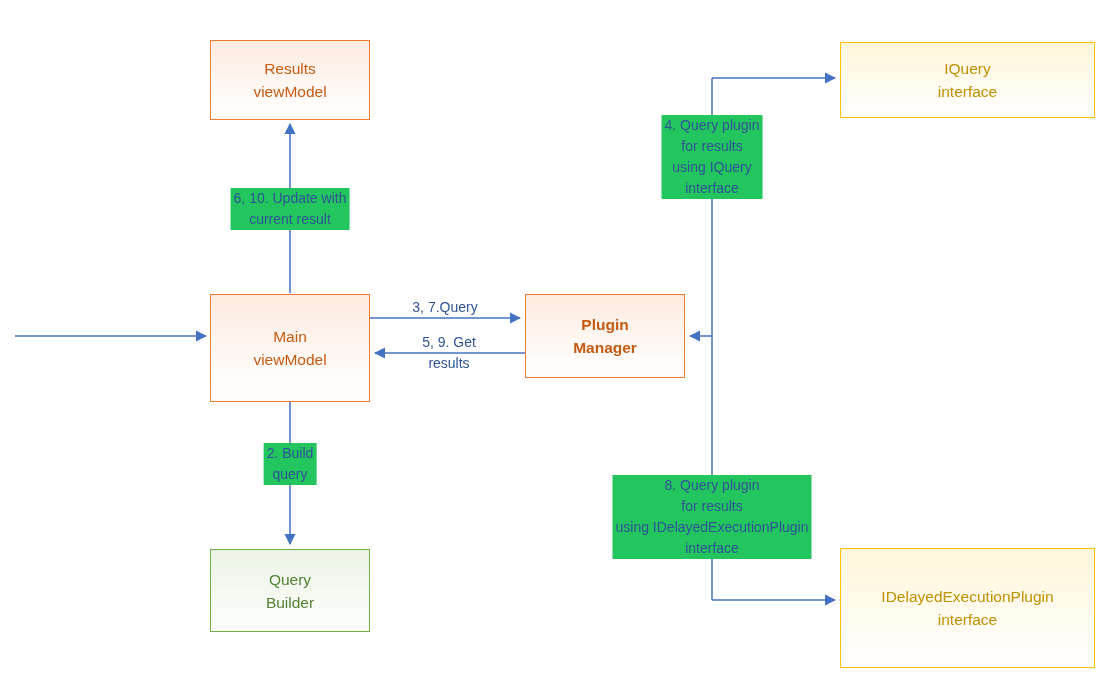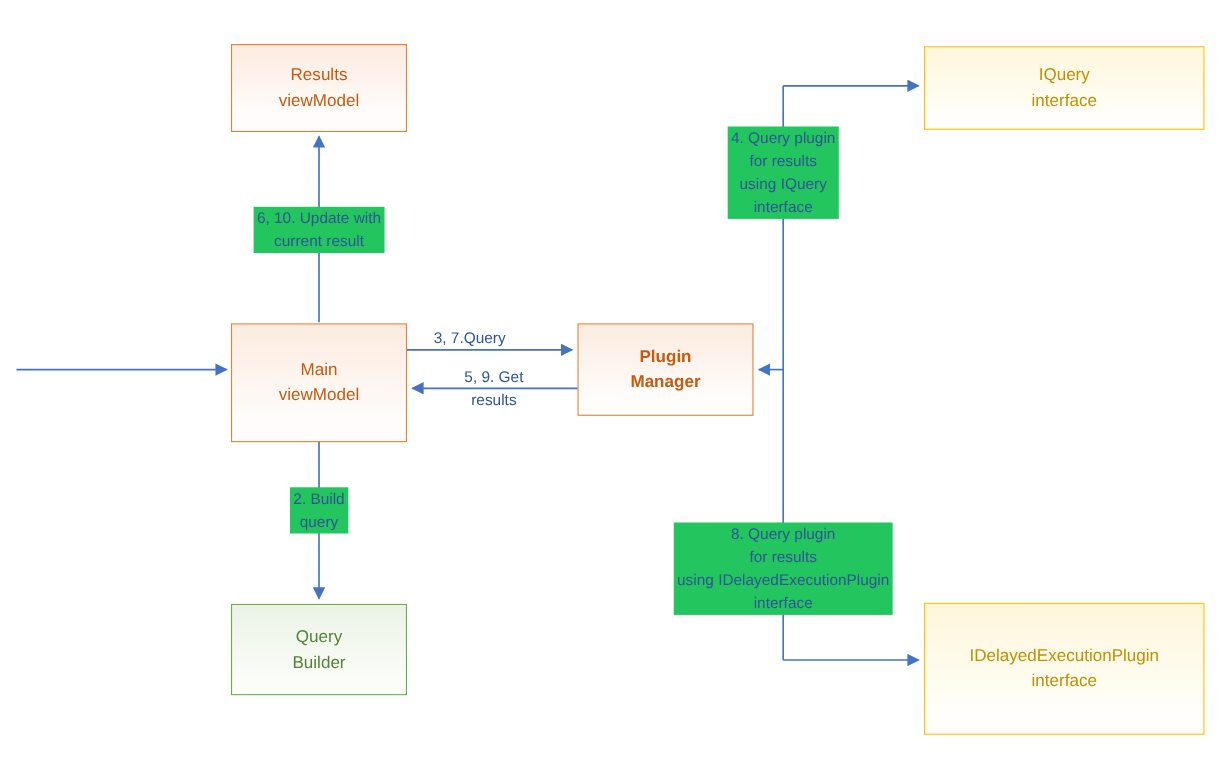--- a/index.html
+++ b/index.html
@@ -59,21 +59,21 @@
   
   .n-results  { left: 210px; top: 40px;  width: 160px; height: 80px;  }
   .n-iquery   { left: 840px; top: 42px;  width: 255px; height: 76px;  }
   .n-main     { left: 210px; top: 294px; width: 160px; height: 108px;  }
   .n-plugin   { left: 525px; top: 294px; width: 160px; height: 84px; font-weight: bold;  }
   .n-qbuilder { left: 210px; top: 549px; width: 160px; height: 83px;  }
   .n-idelayed { left: 840px; top: 548px; width: 255px; height: 120px; }
   
   .l-receive  { left: 117px; top: 294px; }
   .l-update   { left: 290px; top: 188px; }
-  .l-query37  { left: 427px; top: 297px; }
+  .l-query37  { left: 445px; top: 297px; }
   .l-get59    { left: 449px; top: 332px; }
   .l-build    { left: 290px; top: 443px; }
   .l-iquery   { left: 712px; top: 115px; }
   .l-idelayed { left: 712px; top: 475px; }
 </style>
 </head>
 <body>
 
 <div class="canvas">
 

